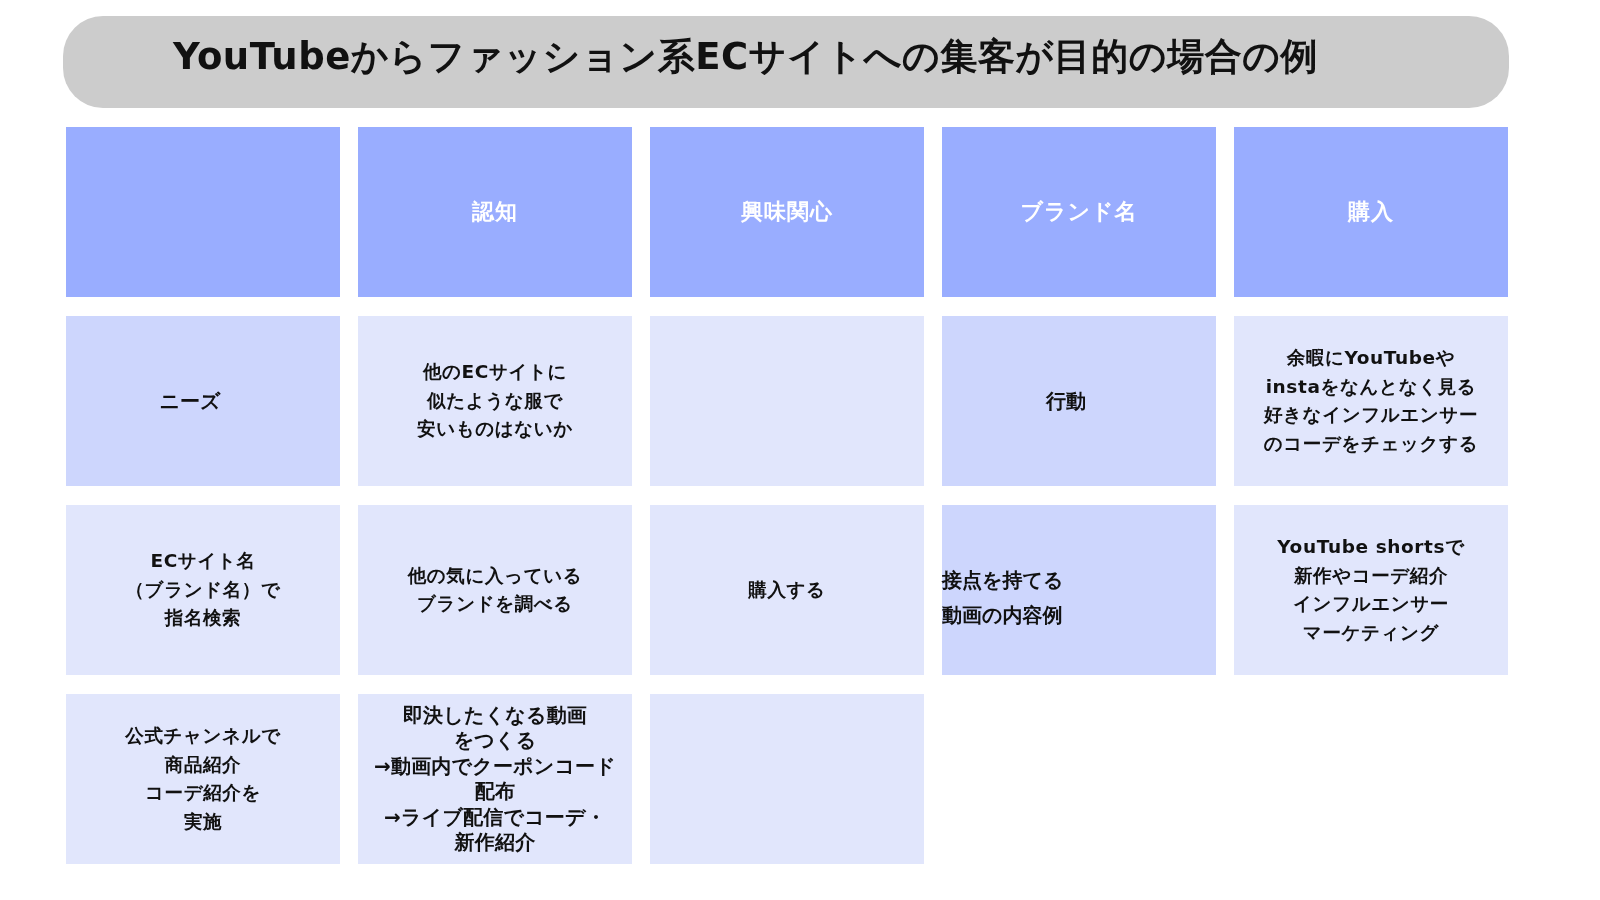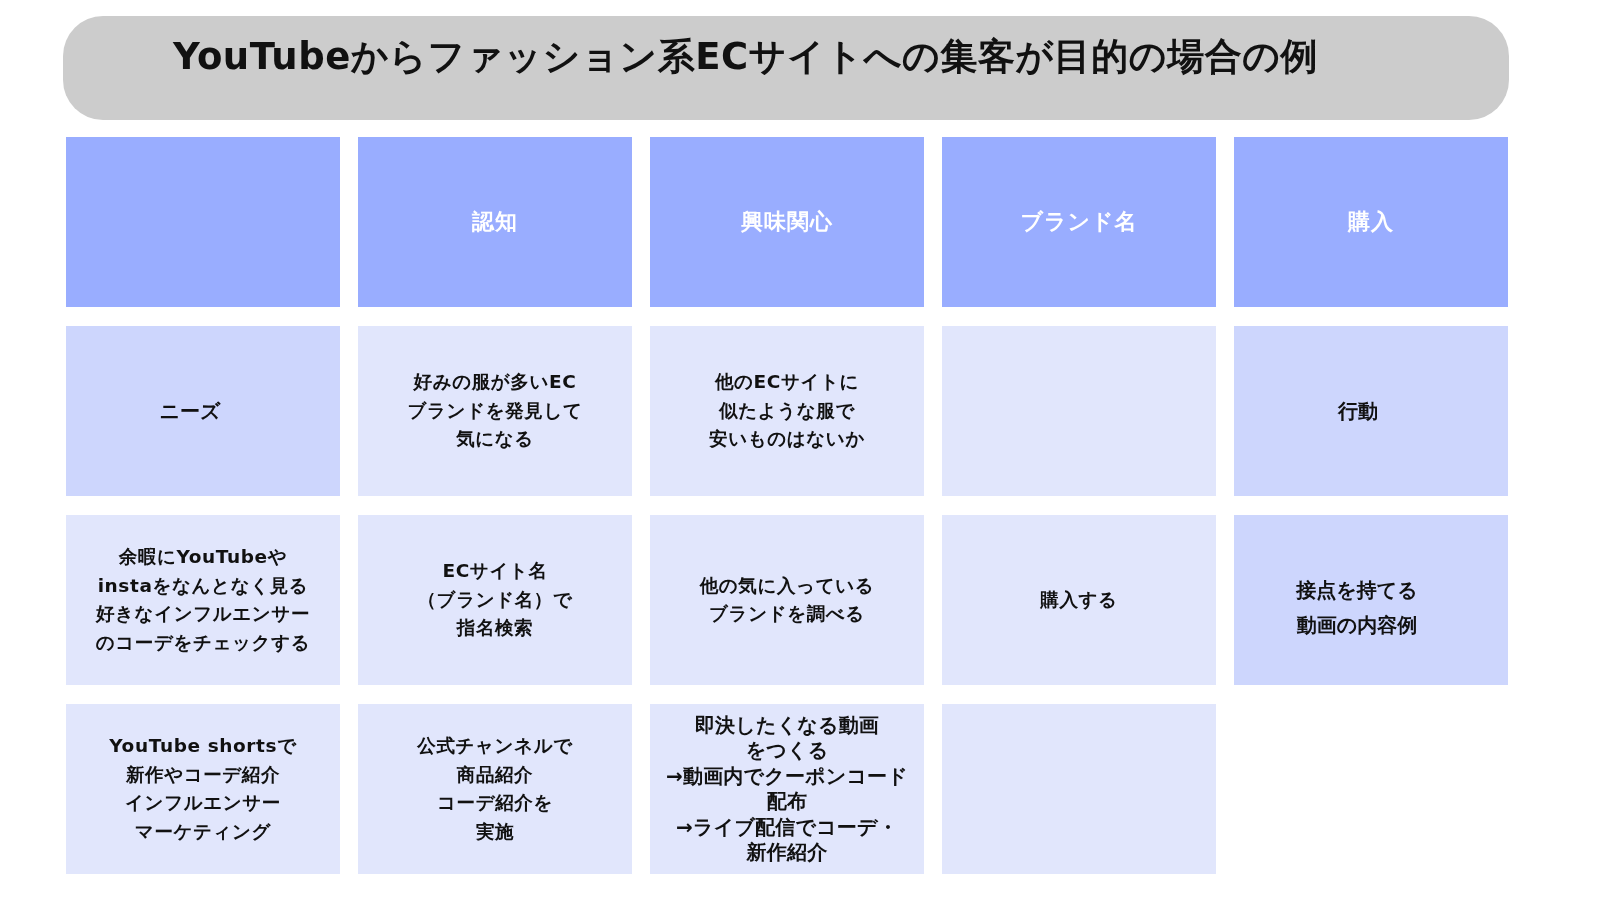--- a/index.html
+++ b/index.html
@@ -9,42 +9,42 @@
       height: 900px;
       background: #ffffff;
       overflow: hidden;
       font-family: "DejaVu Sans", "Liberation Sans", sans-serif;
     }
     .title-bar {
       position: absolute;
       left: 63px;
       top: 16px;
       width: 1446px;
-      height: 104px;
+      height: 92px;
       background: #cccccc;
       border-radius: 40px;
       display: flex;
       align-items: center;
     }
     .title-text {
       position: absolute;
       left: 110px;
       top: 0;
       height: 81px;
       line-height: 81px;
       font-size: 37px;
       font-weight: bold;
       color: #111111;
       letter-spacing: 0.5px;
       white-space: nowrap;
     }
     .grid {
       position: absolute;
       left: 66px;
-      top: 137px;
+      top: 127px;
       display: grid;
       grid-template-columns: repeat(5, 274px);
       grid-template-rows: repeat(4, 170px);
       column-gap: 18px;
       row-gap: 19px;
     }
     .cell {
       display: flex;
       align-items: center;
       justify-content: center;
@@ -70,21 +70,21 @@
     }
     .cell.row-label .inner {
       width: 248px;
       text-align: center;
     }
     .cell.row-label.multi {
       justify-content: flex-start;
     }
     .cell.row-label.multi .inner {
       width: 246px;
-      text-align: center;
+      text-align: left;
       margin-top: 16px;
     }
     .cell.body {
       background: #e1e6fc;
       color: #111111;
       font-size: 18.5px;
       font-weight: bold;
       line-height: 28.5px;
       letter-spacing: 0.6px;
     }
@@ -105,27 +105,20 @@
 <div class="grid">
 
   <div class="cell header"></div>
   <div class="cell header">認知</div>
   <div class="cell header">興味関心</div>
   <div class="cell header">ブランド名</div>
   <div class="cell header">購入</div>
 
   <div class="cell row-label">
     <div class="inner">ニーズ</div>
-  </div>
-  <div class="cell body">
-    <div>
-      <span class="line">好みの服が多いEC</span>
-      <span class="line">ブランドを発見して</span>
-      <span class="line">気になる</span>
-    </div>
   </div>
   <div class="cell body">
     <div>
       <span class="line">他のECサイトに</span>
       <span class="line">似たような服で</span>
       <span class="line">安いものはないか</span>
     </div>
   </div>
   <div class="cell body"></div>
 

